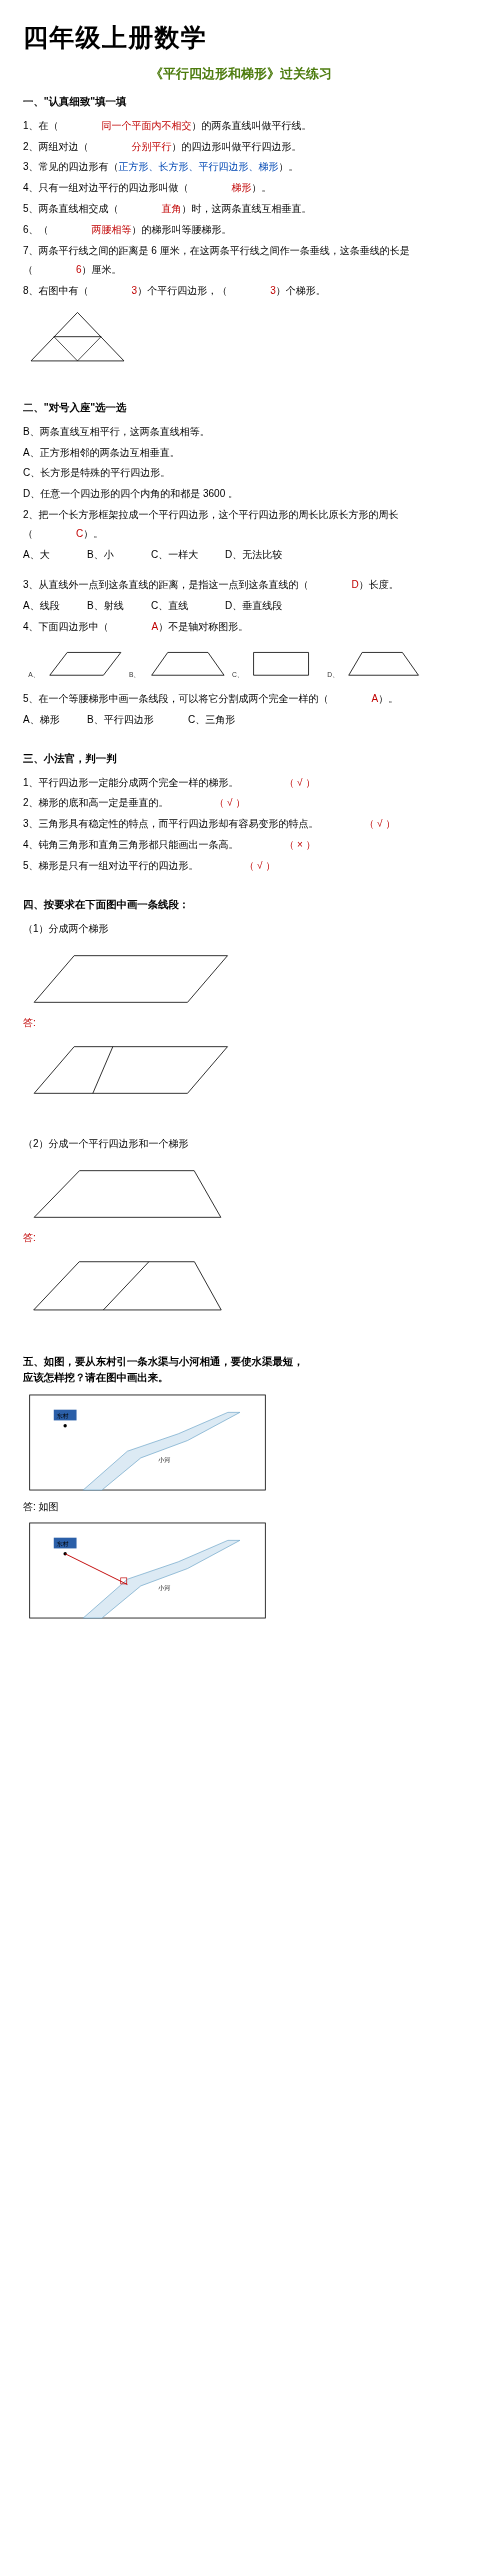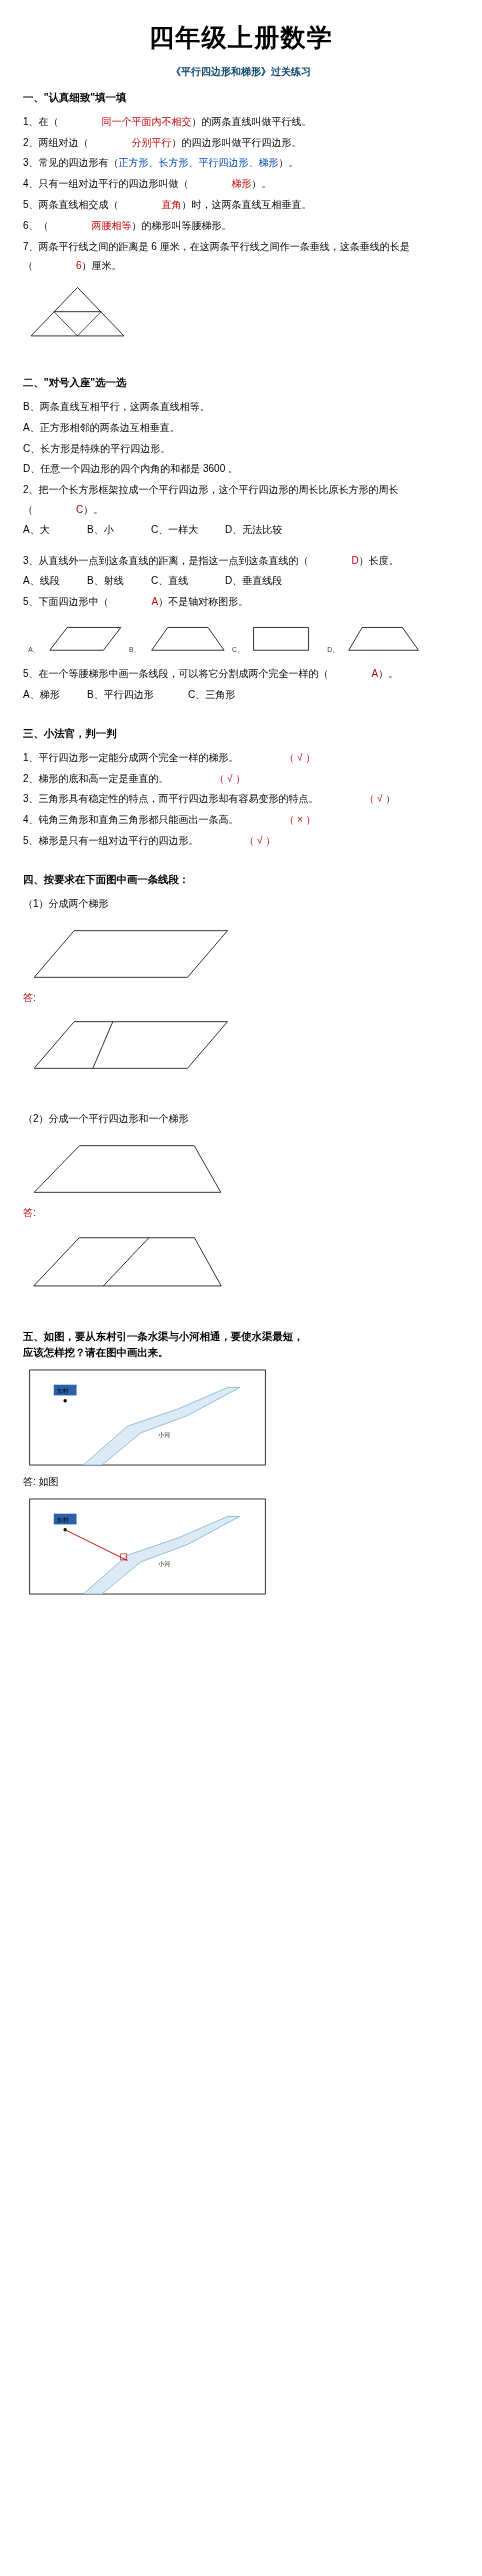--- a/index.html
+++ b/index.html
@@ -6,32 +6,31 @@
   html, body { margin:0; padding:0; }
   body {
     width: 482px;
     background: #ffffff;
     font-family: "Liberation Sans", sans-serif;
     color: #111;
   }
   .page { width: 482px; min-height: 2576px; padding: 17.4px 23px 27px 23px; }
 
   .doc-title {
-    text-align: center;
     font-size: 25px;
     font-weight: bold;
     letter-spacing: 1.3px;
     margin: 4px 0 10.7px 0;
     color: #000;
   }
   .doc-subtitle {
     text-align: center;
-    font-size: 10px;
+    font-size: 13px;
     font-weight: bold;
-    color: #0c4a6e;
+    color: #4d7c0f;
     margin: 0 0 12px 0;
   }
 
   .sec-head {
     font-size: 10.4px;
     font-weight: bold;
     margin: 12px 0 6.7px 0;
     color: #000;
   }
   .line {
@@ -84,20 +83,23 @@
   </div>
   <div class="line">
     <span>5、两条直线相交成（</span><span class="r">直角</span><span>）时，这两条直线互相垂直。</span>
   </div>
   <div class="line">
     <span>6、（</span><span class="r">两腰相等</span><span>）的梯形叫等腰梯形。</span>
   </div>
   <div class="line">
     <span>7、两条平行线之间的距离是 6 厘米，在这两条平行线之间作一条垂线，这条垂线的长是（</span><span class="r">6</span><span>）厘米。</span>
   </div>
+  <div class="line">
+    <span>8、右图中有（</span><span class="r">3</span><span>）个平行四边形，（</span><span class="r">3</span><span>）个梯形。</span>
+  </div>
 
   <div class="fig">
     <svg width="101" height="58" viewBox="0 0 150 86" aria-hidden="true">
       <polygon class="stroke" points="6,80 75,8 144,80"></polygon>
       <polyline class="stroke" points="40,44 110,44"></polyline>
       <polyline class="thin" points="40,44 75,80 110,44"></polyline>
     </svg>
   </div>
 
   <div class="spacer-md"></div>
@@ -119,21 +121,21 @@
   <div class="spacer-sm"></div>
 
   <div class="line">
     <span>3、从直线外一点到这条直线的距离，是指这一点到这条直线的（</span><span class="r">D</span><span>）长度。</span>
   </div>
   <div class="line optrow">
     <span style="width:64px">A、线段</span><span style="width:64px">B、射线</span><span style="width:74px">C、直线</span><span>D、垂直线段</span>
   </div>
 
   <div class="line">
-    <span>5、下面四边形中（</span><span class="r">A</span><span>）不是轴对称图形。</span>
+    <span>4、下面四边形中（</span><span class="r">A</span><span>）不是轴对称图形。</span>
   </div>
 
   <div class="fig">
     <svg width="429" height="39" viewBox="0 0 640 58" aria-hidden="true">
       <text class="quadlbl" x="2" y="50">A、</text>
       <polygon class="stroke" points="34,48 60,14 140,14 114,48"></polygon>
       <text class="quadlbl" x="152" y="50">B、</text>
       <polygon class="stroke" points="186,48 210,14 270,14 294,48"></polygon>
       <text class="quadlbl" x="306" y="50">C、</text>
       <polygon class="stroke" points="338,48 338,14 420,14 420,48"></polygon>

